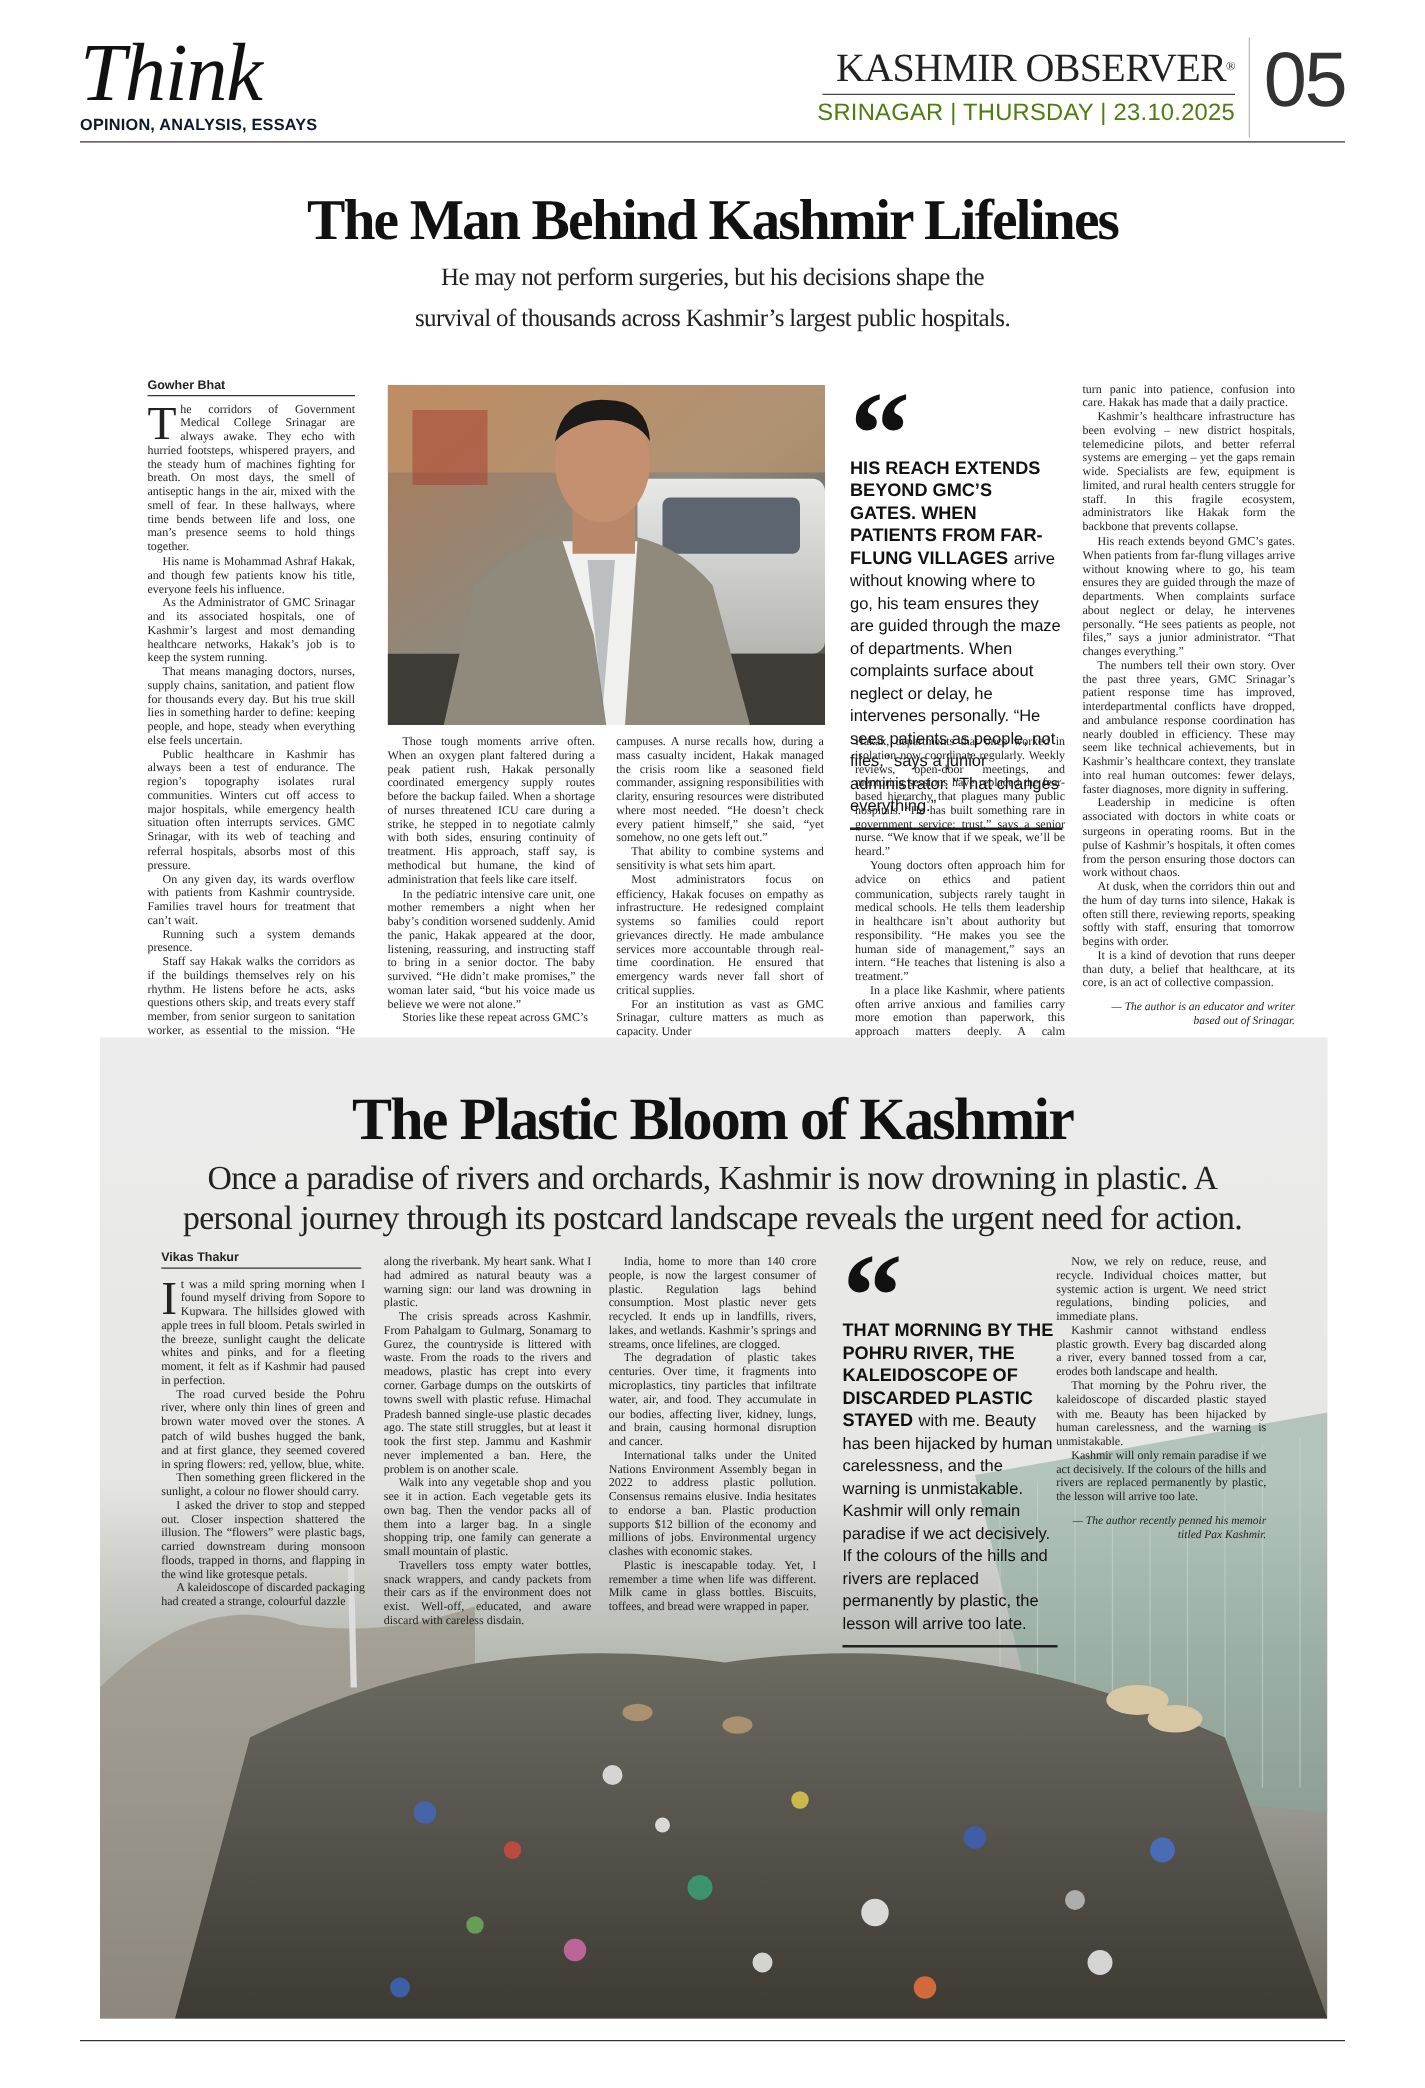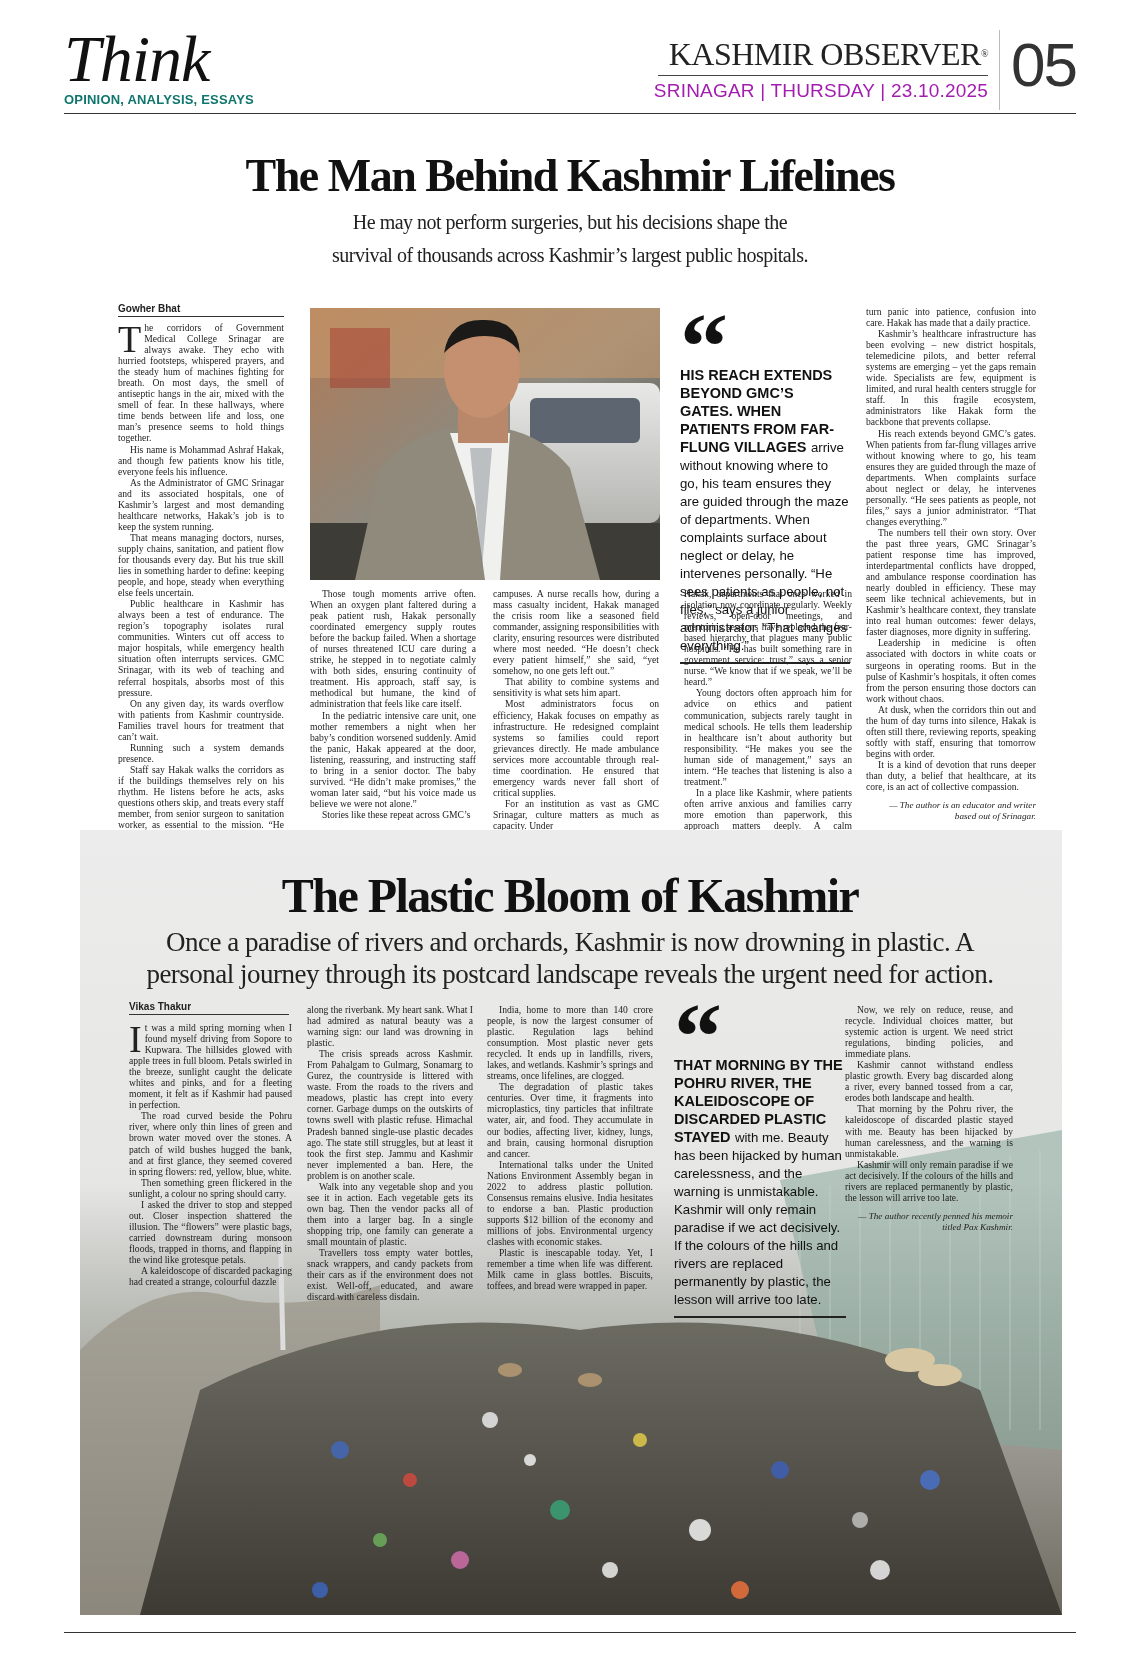--- a/index.html
+++ b/index.html
@@ -1,23 +1,23 @@
 <!DOCTYPE html>
 <html><head>
 <meta charset="utf-8">
 <style>
   html,body{margin:0;padding:0;background:#fff;}
   body{width:1140px;height:1670px;position:relative;overflow:hidden;font-family:"Liberation Serif","DejaVu Serif",serif;color:#1a1a1a;}
   .masthead{position:absolute;left:64px;top:26px;width:1012px;height:86px;}
   .think{position:absolute;left:0;top:0;font-family:"Liberation Serif",serif;font-style:italic;font-size:66px;line-height:66px;color:#111;letter-spacing:-1px;}
-  .think-sub{position:absolute;left:0;top:66px;font-family:"Liberation Sans",sans-serif;font-size:13px;font-weight:bold;letter-spacing:0.2px;color:#0f766e;}
+  .think-sub{position:absolute;left:0;top:66px;font-family:"Liberation Sans",sans-serif;font-size:13px;font-weight:bold;letter-spacing:0.2px;color:#0f172a;}
   .brand{position:absolute;right:88px;top:12px;font-family:"Liberation Serif",serif;font-size:32px;letter-spacing:-0.5px;color:#222;line-height:32px;}
   .brand sup{font-size:10px;vertical-align:top;}
   .brand-rule{position:absolute;right:88px;top:49px;width:330px;height:1px;background:#444;}
-  .dateline{position:absolute;right:88px;top:54px;font-family:"Liberation Sans",sans-serif;font-size:19px;color:#a21caf;letter-spacing:0.2px;}
+  .dateline{position:absolute;right:88px;top:54px;font-family:"Liberation Sans",sans-serif;font-size:19px;color:#4d7c0f;letter-spacing:0.2px;}
   .vrule{position:absolute;right:76px;top:4px;width:1px;height:80px;background:#bbb;}
   .pageno{position:absolute;right:0;top:0;font-family:"Liberation Sans",sans-serif;font-size:62px;line-height:78px;color:#333;letter-spacing:-2px;margin-left:32px;}
   .top-rule{position:absolute;left:64px;top:113px;width:1012px;height:1px;background:#333;}
   .bottom-rule{position:absolute;left:64px;top:1632px;width:1012px;height:1px;background:#333;}
 
   .headline{position:absolute;left:64px;width:1012px;text-align:center;font-family:"Liberation Serif",serif;font-weight:bold;color:#111;letter-spacing:-1.5px;}
   .deck{position:absolute;left:64px;width:1012px;text-align:center;font-family:"Liberation Serif",serif;color:#222;line-height:33px;font-size:20px;letter-spacing:-0.5px;}
 
   .col{position:absolute;font-size:9.6px;line-height:11.05px;text-align:justify;color:#222;}
   .col p{margin:0;text-indent:12px;}
@@ -198,21 +198,21 @@
 <div class="deck" style="top:926px;line-height:32px;font-size:27px;">
   <div>Once a paradise of rivers and orchards, Kashmir is now drowning in plastic. A</div>
   <div>personal journey through its postcard landscape reveals the urgent need for action.</div>
 </div>
 
 <div class="byline" style="left:129px;top:1001px;width:160px;">Vikas Thakur</div>
 
 <div class="col" style="left:129px;top:1022px;width:163px;height:250px;">
   <p class="first"><span class="dropcap">I</span><span>t was a mild spring morning when I found myself driving from Sopore to Kupwara. The hillsides glowed with apple trees in full bloom. Petals swirled in the breeze, sunlight caught the delicate whites and pinks, and for a fleeting moment, it felt as if Kashmir had paused in perfection.</span></p>
   <p>The road curved beside the Pohru river, where only thin lines of green and brown water moved over the stones. A patch of wild bushes hugged the bank, and at first glance, they seemed covered in spring flowers: red, yellow, blue, white.</p>
-  <p>Then something green flickered in the sunlight, a colour no spring should carry.</p>
+  <p>Then something green flickered in the sunlight, a colour no flower should carry.</p>
   <p>I asked the driver to stop and stepped out. Closer inspection shattered the illusion. The “flowers” were plastic bags, carried downstream during monsoon floods, trapped in thorns, and flapping in the wind like grotesque petals.</p>
   <p>A kaleidoscope of discarded packaging had created a strange, colourful dazzle</p>
 </div>
 
 <div class="col" style="left:307px;top:1004px;width:166px;height:270px;">
   <p class="first">along the riverbank. My heart sank. What I had admired as natural beauty was a warning sign: our land was drowning in plastic.</p>
   <p>The crisis spreads across Kashmir. From Pahalgam to Gulmarg, Sonamarg to Gurez, the countryside is littered with waste. From the roads to the rivers and meadows, plastic has crept into every corner. Garbage dumps on the outskirts of towns swell with plastic refuse. Himachal Pradesh banned single-use plastic decades ago. The state still struggles, but at least it took the first step. Jammu and Kashmir never implemented a ban. Here, the problem is on another scale.</p>
   <p>Walk into any vegetable shop and you see it in action. Each vegetable gets its own bag. Then the vendor packs all of them into a larger bag. In a single shopping trip, one family can generate a small mountain of plastic.</p>
   <p>Travellers toss empty water bottles, snack wrappers, and candy packets from their cars as if the environment does not exist. Well-off, educated, and aware discard with careless disdain.</p>
 </div>

